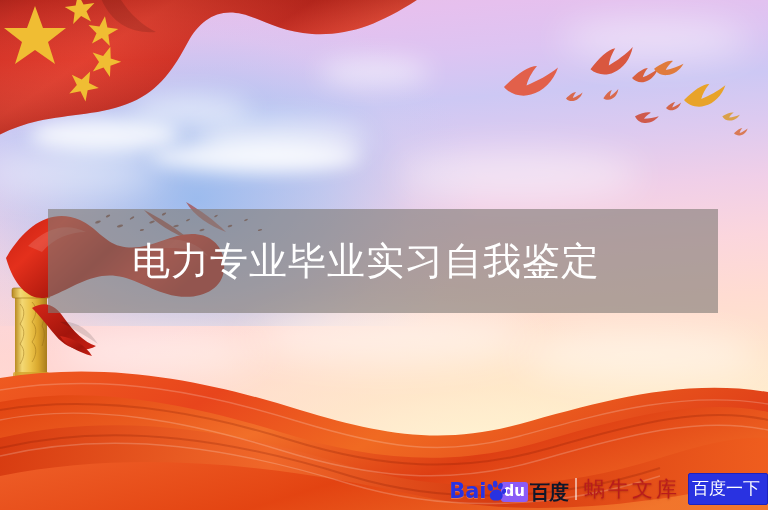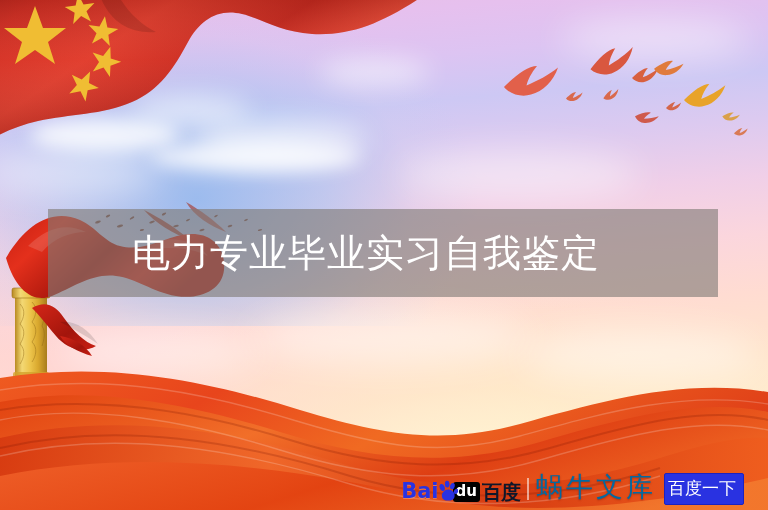--- a/index.html
+++ b/index.html
@@ -62,65 +62,65 @@
   .birds2{ position:absolute; left:90px; top:196px; width:200px; height:62px; }
   .birds2 svg{ width:100%; height:100%; display:block; }
 
   
   .waves{ position:absolute; left:0; bottom:0; width:768px; height:160px; }
   .waves svg{ width:100%; height:100%; display:block; }
 
   
   .title-bar{
     position:absolute;
-    left:48px; top:209px; width:670px; height:88px;
+    left:48px; top:209px; width:670px; height:104px;
     background:rgba(128,122,118,0.62);
     display:flex; align-items:center;
   }
   .title-text{
     color:#ffffff;
     font-size:38px;
     line-height:1;
     letter-spacing:1px;
     padding-left:84px;
     font-weight:400;
     white-space:nowrap;
     font-family:"DejaVu Sans","Liberation Sans",sans-serif;
   }
 
   
   .watermark{
-    position:absolute; right:24px; bottom:4px;
+    position:absolute; right:0; bottom:4px;
     height:34px;
     display:flex; align-items:center; gap:0px;
   }
   .baidu-logo{ display:flex; align-items:flex-end; height:26px; }
   .bd-bai{
     color:#2932e1; font-weight:bold; font-size:21px; line-height:21px;
     font-family:"DejaVu Sans","Liberation Sans",sans-serif;
     text-shadow:0 1px 0 rgba(255,255,255,0.25);
   }
   .bd-paw{ width:20px; height:22px; margin:0 -1px 0 -1px; position:relative; }
   .bd-du{
-    background:#000000; color:#fff; font-weight:bold;
+    background:#8b5cf6; color:#fff; font-weight:bold;
     font-size:15px; line-height:15px; padding:2px 3px 3px 3px;
     border-radius:3px; margin-left:-4px;
     font-family:"DejaVu Sans","Liberation Sans",sans-serif;
   }
   .bd-cn{
     color:#0f172a; font-weight:bold; font-size:20px; line-height:20px;
     margin-left:2px; letter-spacing:-1px;
     font-family:"DejaVu Sans","Liberation Sans",sans-serif;
   }
   .wm-divider{
     width:2px; height:22px; background:rgba(255,255,255,0.55); margin:0 7px;
   }
   .wm-brand{
-    color:#0369a1; font-size:27px; line-height:22px; letter-spacing:3px;
-    font-family:Liberation Mono, monospace;
+    color:#b91c1c; font-size:21px; line-height:22px; letter-spacing:3px;
+    font-family:Liberation Sans, sans-serif;
     text-shadow:0 1px 2px rgba(120,20,0,0.45);
   }
   .wm-btn{
     background:#2932e1; color:#ffffff;
     font-size:17px; line-height:17px;
     padding:6px 7px 7px 3px;
     margin-left:8px;
     border-radius:2px;
     letter-spacing:0px;
     border:1px solid #1b22c0;

